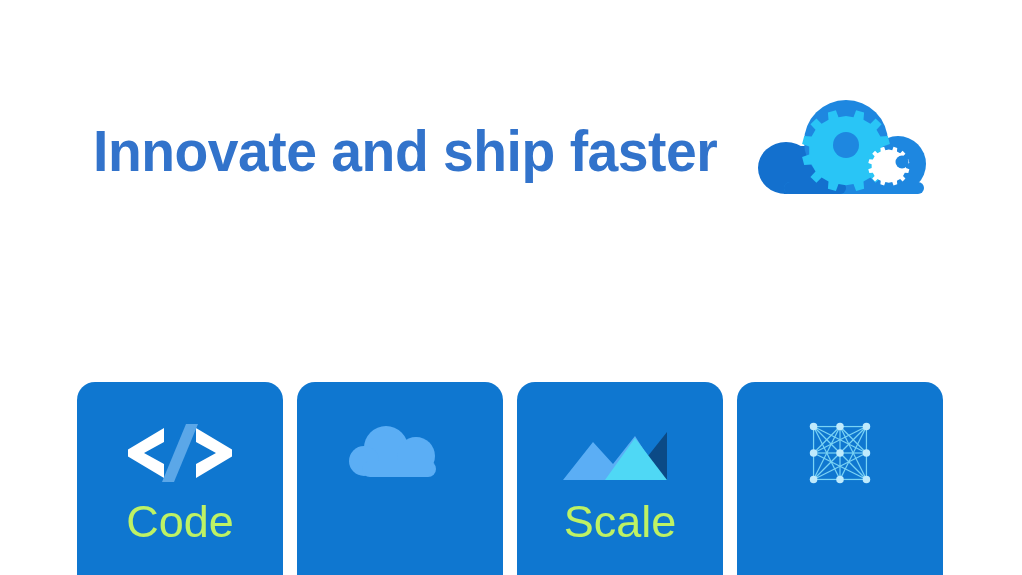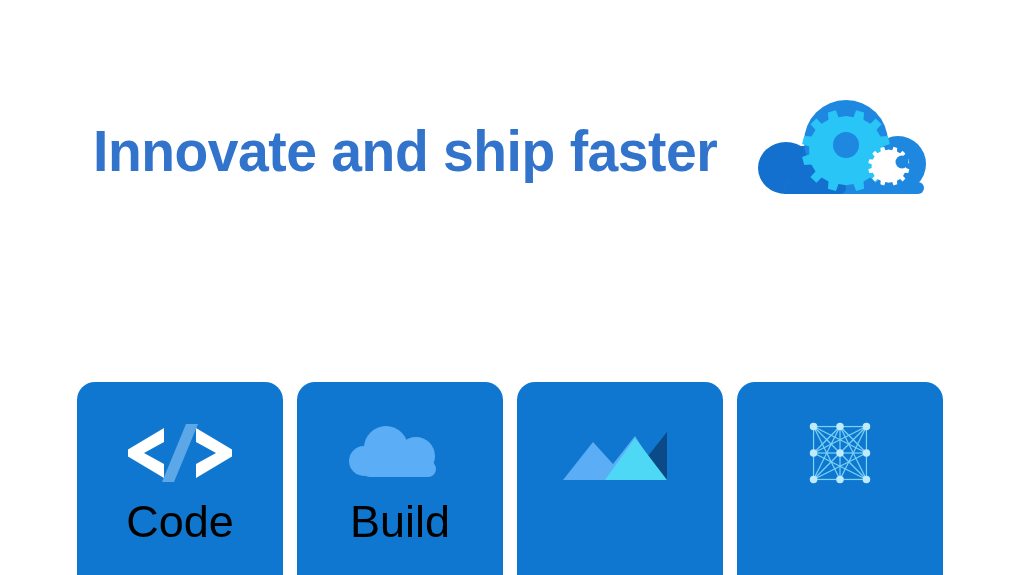--- a/index.html
+++ b/index.html
@@ -89,21 +89,21 @@
     align-items: center;
     justify-content: center;
   }
 
   .card-label {
     position: absolute;
     left: 0;
     top: 114px;
     width: 100%;
     text-align: center;
-    color: #000000;
+    color: #bef264;
     font-family: "Liberation Sans", sans-serif;
     font-size: 45px;
     font-weight: 400;
     line-height: 52px;
     letter-spacing: 0px;
   }
 </style>
 </head>
 <body>
 
@@ -170,31 +170,31 @@
       <div class="card-icon">
         <svg viewBox="0 0 108 58" width="108" height="58" aria-hidden="true">
           <g fill="#5baef5">
             <circle cx="40" cy="24" r="22"></circle>
             <circle cx="70" cy="32" r="19"></circle>
             <circle cx="18" cy="37" r="15"></circle>
             <rect x="16" y="37" width="74" height="16" rx="8"></rect>
           </g>
         </svg>
       </div>
-      <div class="card-label">Build</div>
     </div>
 
     <div class="card">
       <div class="card-icon">
         <svg viewBox="0 0 114 58" width="114" height="58" aria-hidden="true">
           <path d="M0 56 L30 18 L50 40 L72 12 L100 56 Z" fill="#5baef5"></path>
           <path d="M104 8 L104 56 L66 56 Z" fill="#0b4a86"></path>
           <path d="M72 14 L104 56 L42 56 Z" fill="#4fd8f5"></path>
         </svg>
       </div>
+      <div class="card-label">Scale</div>
     </div>
 
     <div class="card">
       <div class="card-icon">
         <svg viewBox="0 0 72 72" width="68" height="68" aria-hidden="true">
           <g stroke="#7fd8f7" stroke-width="1.3" fill="none" opacity="0.95">
 
             <line x1="8" y1="8" x2="36" y2="8"></line>
             <line x1="36" y1="8" x2="64" y2="8"></line>
             <line x1="8" y1="36" x2="36" y2="36"></line>

